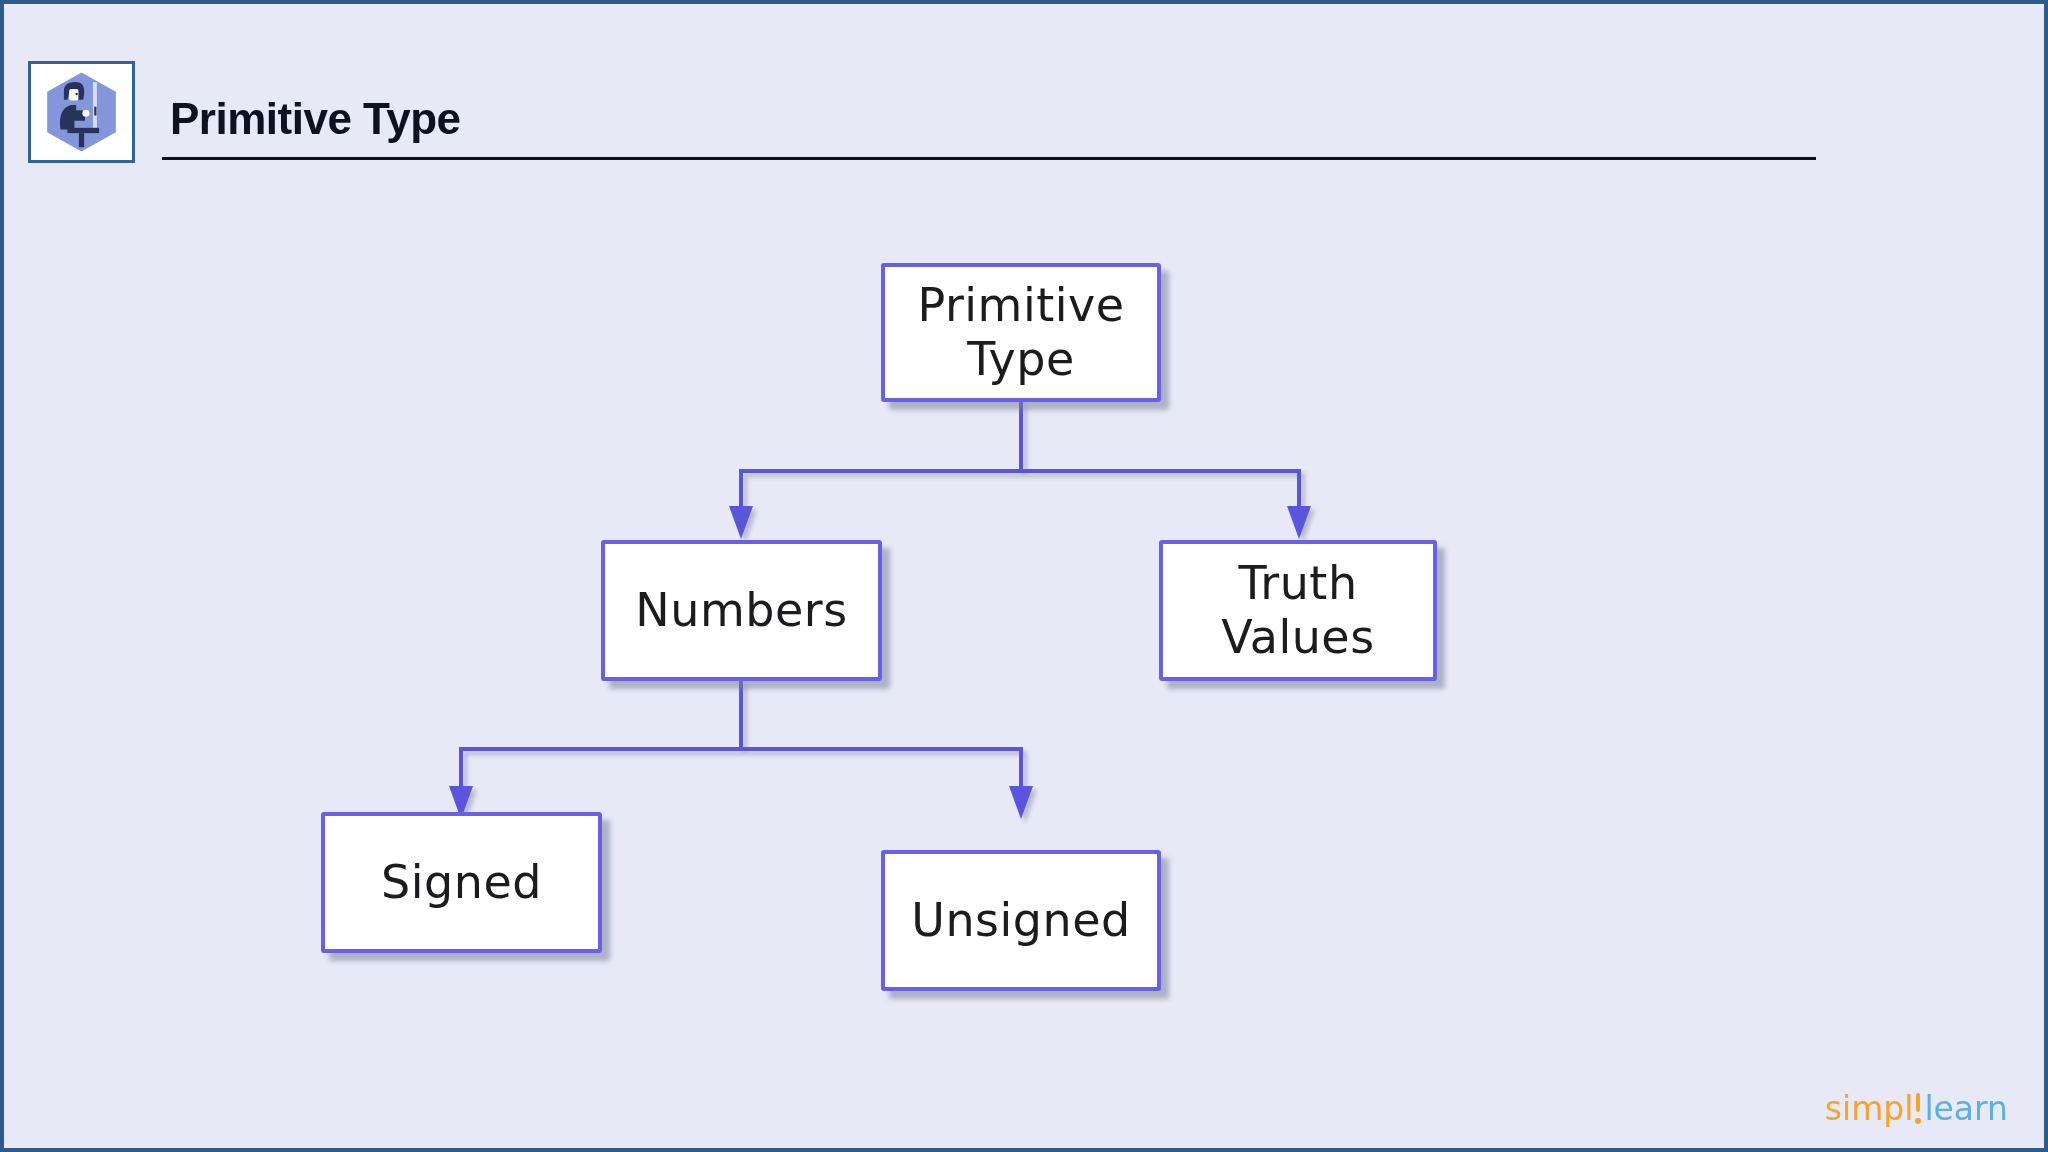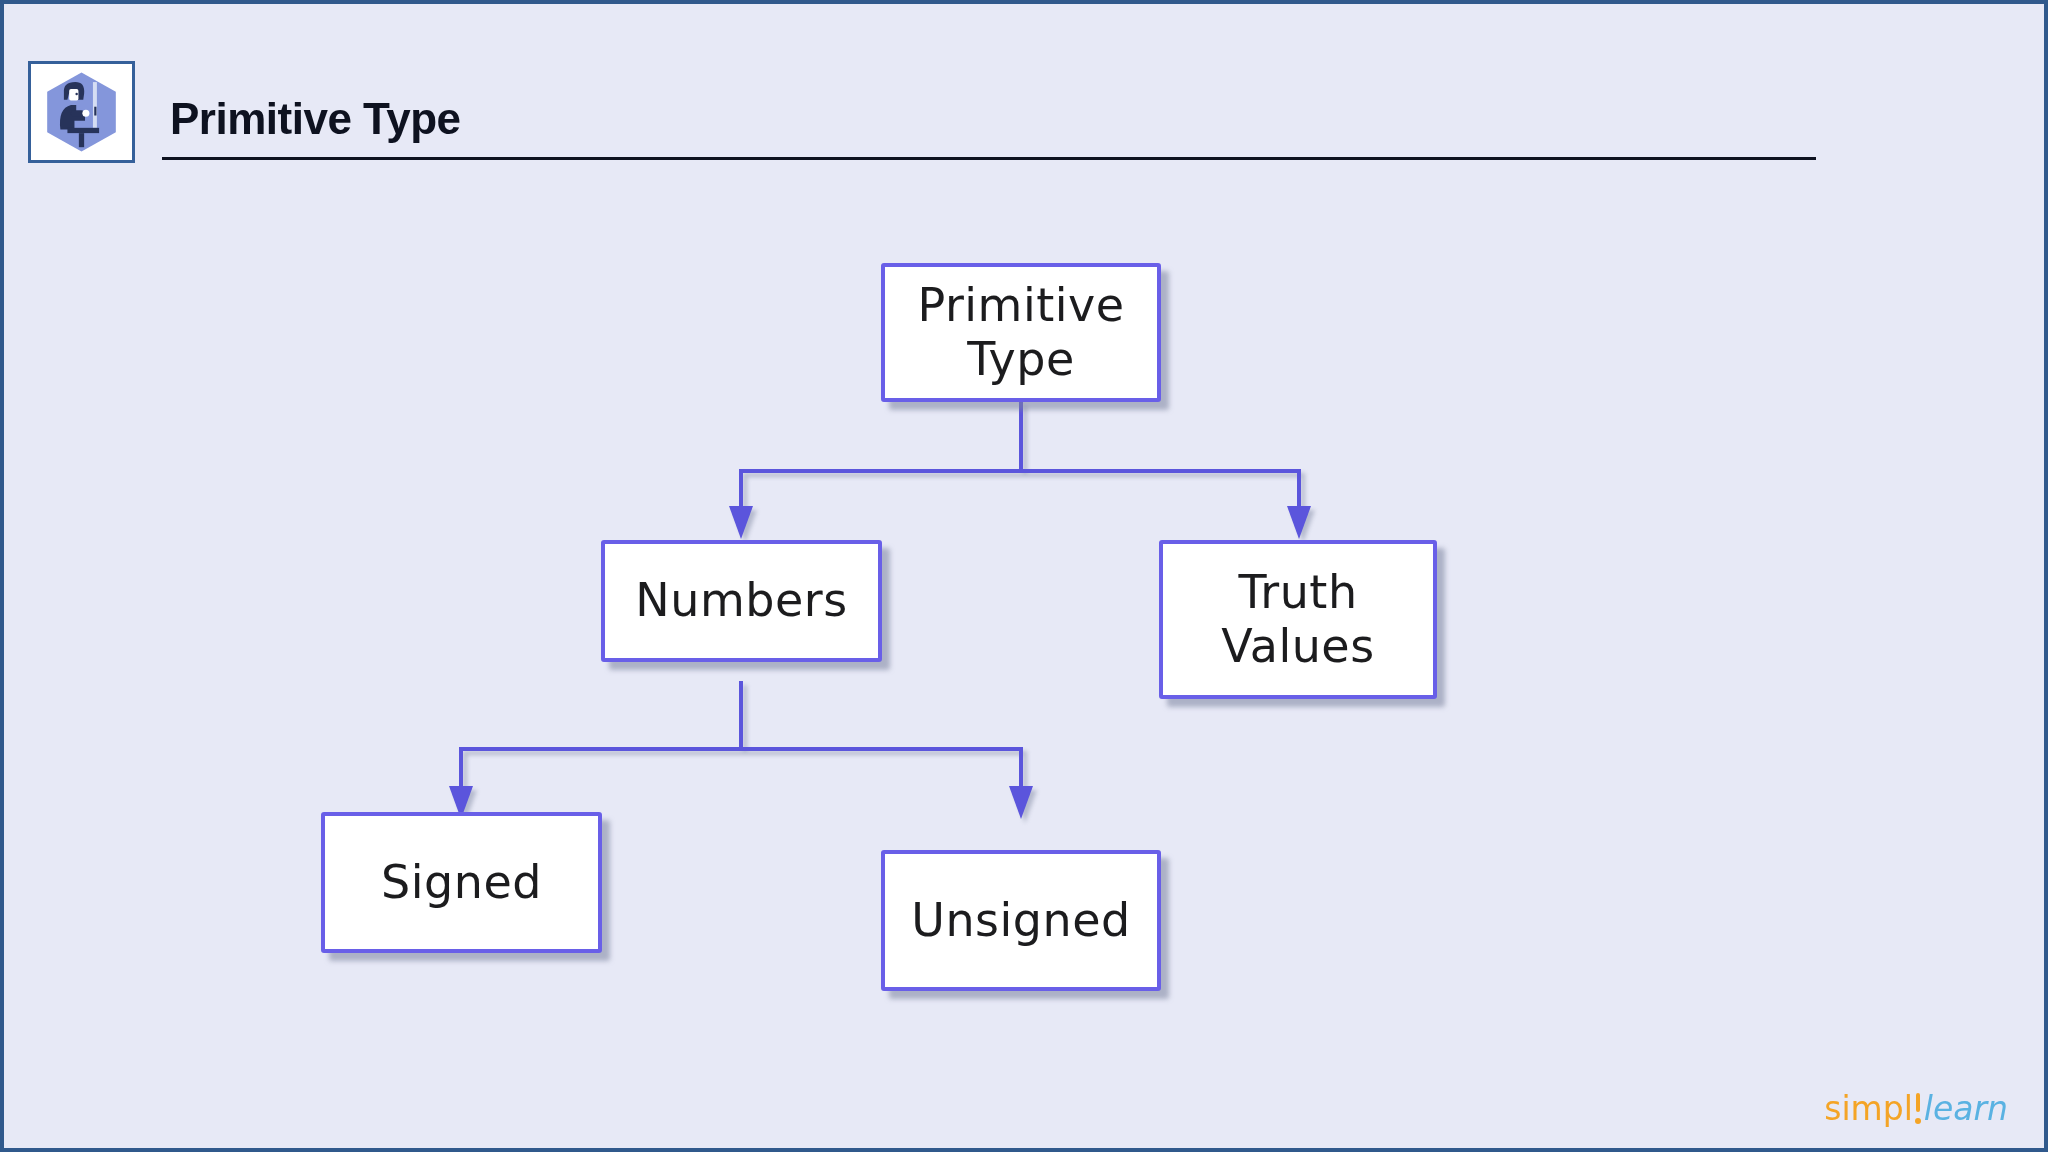--- a/index.html
+++ b/index.html
@@ -51,22 +51,22 @@
     border-radius:3px;
     box-shadow:8px 8px 5px rgba(124,131,158,0.55);
     display:flex; align-items:center; justify-content:center;
     text-align:center;
     font-family:"DejaVu Sans", sans-serif;
     font-size:46px; line-height:1.16; letter-spacing:0.5px;
     color:#1C1C1E;
     padding:0 20px;
   }
   .n-root        {left:877px;  top:259px; width:280px; height:139px;}
-  .n-numbers     {left:597px;  top:536px; width:281px; height:122px;align-items:center;}
-  .n-truthvalues {left:1155px; top:536px; width:278px; height:159px;}
+  .n-numbers     {left:597px;  top:536px; width:281px; height:141px;align-items:center;}
+  .n-truthvalues {left:1155px; top:536px; width:278px; height:141px;}
   .n-signed      {left:317px;  top:808px; width:281px; height:141px;}
   .n-unsigned    {left:877px;  top:816px; width:280px; height:141px;margin-top:30px;}
 
   
   .connectors{
     position:absolute; left:0; top:0;
     width:2048px; height:1152px;
     pointer-events:none;
     filter:drop-shadow(4px 4px 2px rgba(120,128,155,0.45));
   }
@@ -74,21 +74,21 @@
   .connectors polygon{fill:var(--connector);}
 
   
   .brand{
     position:absolute; right:36px; bottom:20px;
     display:flex; align-items:baseline;
     font-family:"DejaVu Sans", sans-serif;
     font-size:33px; font-weight:400; letter-spacing:0;
   }
   .brand-left{color:var(--brand-orange);}
-  .brand-right{color:var(--brand-blue);font-style:italic;}
+  .brand-right{color:var(--brand-blue);}
   .brand-imark{
     position:relative; display:inline-block;
     width:9px; height:34px;
     transform:translateY(7px);
     margin:0 1px;
   }
   .brand-imark .bar{
     position:absolute; left:2px; top:0;
     width:4px; height:19px;
     background:var(--brand-orange);

